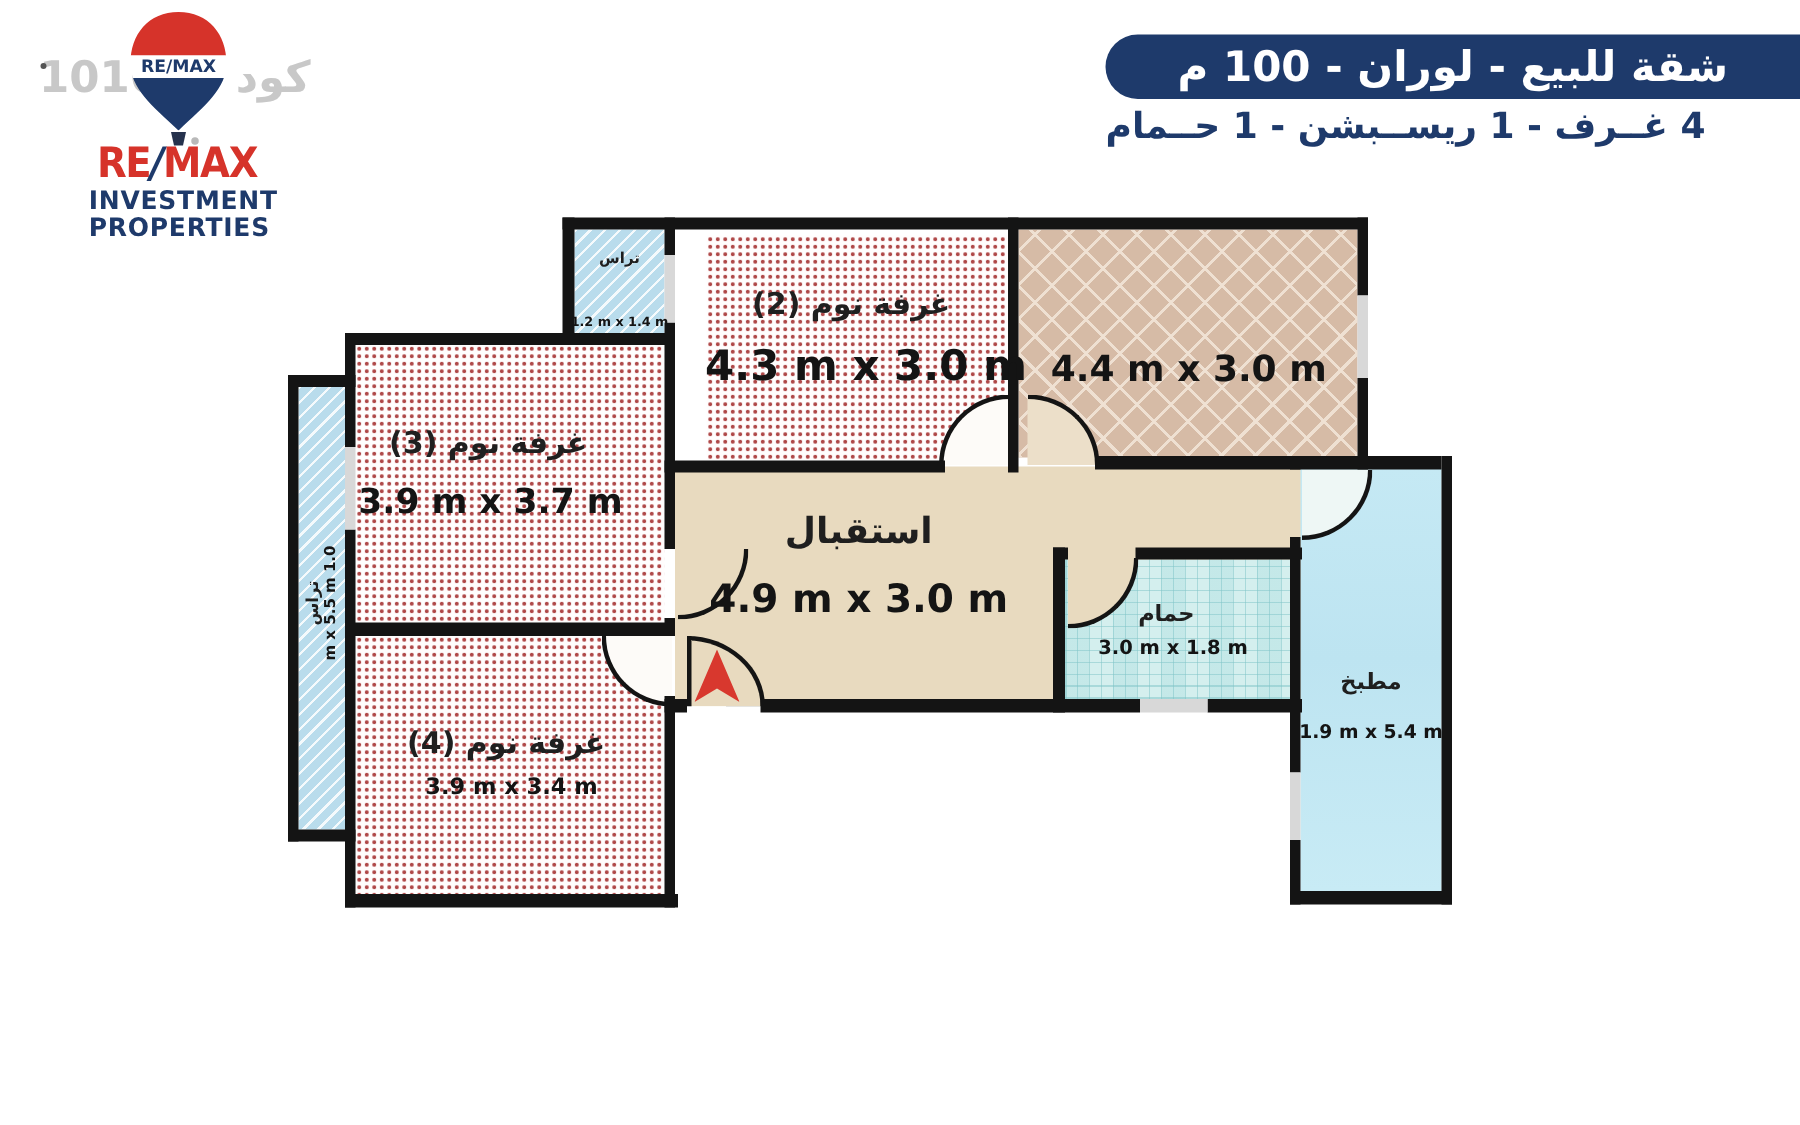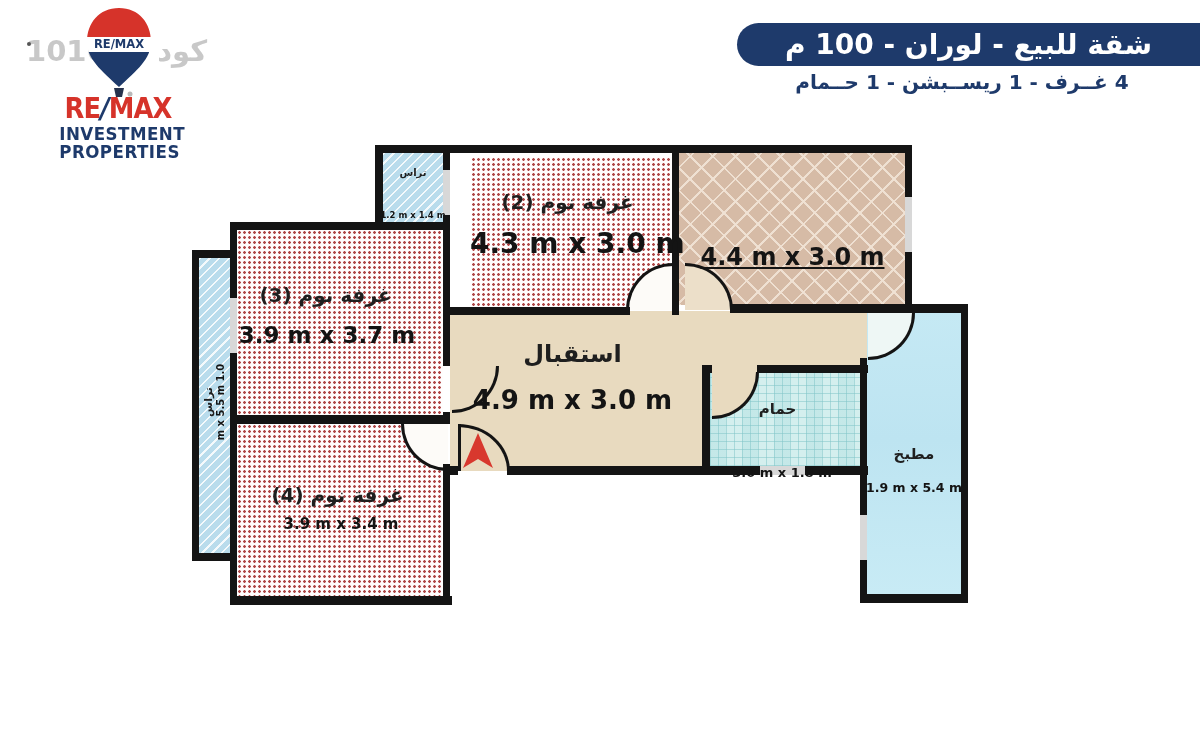--- a/index.html
+++ b/index.html
@@ -17,22 +17,22 @@
          font-size:28px;font-weight:bold;color:#d6332a;transform:scaleX(.92);
          letter-spacing:-1px;white-space:nowrap;}
   .brand .slash{color:#1e3a6b;font-style:italic;}
   .brand-l1{position:absolute;left:58px;top:124px;width:120px;text-align:center;
             font-size:17px;font-weight:bold;color:#1e3a6b;transform:scaleX(.98);letter-spacing:.5px;}
   .brand-l2{position:absolute;left:58px;top:142px;width:120px;text-align:center;
             font-size:17px;font-weight:bold;color:#1e3a6b;transform:scaleX(.98);letter-spacing:.5px;}
   .banner{position:absolute;left:737px;top:23px;width:463px;height:43px;background:#1e3a6b;
           border-radius:22px 0 0 22px;color:#ffffff;font-size:28px;font-weight:bold;
           line-height:43px;text-align:center;direction:rtl;z-index:2;}
-  .subtitle{position:absolute;left:737px;top:70px;width:450px;text-align:center;direction:rtl;
-            font-size:20px;font-weight:bold;color:#1e3a6b;z-index:2;}
+  .subtitle{position:absolute;left:737px;top:70px;width:450px;text-align:left;direction:rtl;
+            font-size:24px;font-weight:bold;color:#1e3a6b;z-index:2;}
 
   
   .room{position:absolute;z-index:3;}
   .beige{background:#e8dabf;}
   .dots{background-color:#fffdfd;
         background-image:radial-gradient(circle,rgba(161,40,40,.85) 1px,rgba(161,40,40,0) 1.6px);
         background-size:5px 5px;}
   .herring{background-color:#d6bba6;
         background-image:
           repeating-linear-gradient(45deg,rgba(240,226,212,.95) 0 2px,rgba(0,0,0,0) 2px 16px),
@@ -160,33 +160,33 @@
     <div class="win" style="left:860px;top:515px;width:7px;height:45px;"></div>
     <div class="wall" style="left:860px;top:560px;width:7px;height:43px;"></div>
     <div class="wall" style="left:961px;top:304px;width:7px;height:299px;"></div>
 
     <div class="lbl" style="left:383px;top:167px;width:60px;font-size:10px;">تراس</div>
     <div class="dim" style="left:379px;top:182px;width:68px;font-size:8.5px;margin-top:28px;">1.2 m x 1.4 m</div>
 
     <div class="lbl" style="left:470px;top:190px;width:195px;font-size:20px;">غرفة نوم (2)</div>
     <div class="dim" style="left:470px;top:227px;width:195px;font-size:28px;">4.3 m x 3.0 m</div>
 
-    <div class="dim" style="left:685px;top:243px;width:215px;font-size:24px;text-decoration:underline;">4.4 m x 3.0 m</div>
+    <div class="dim" style="left:685px;top:232px;width:215px;font-size:24px;">4.4 m x 3.0 m</div>
 
     <div class="lbl" style="left:228px;top:283px;width:195px;font-size:20px;">غرفة نوم (3)</div>
     <div class="dim" style="left:228px;top:322px;width:198px;font-size:23px;">3.9 m x 3.7 m</div>
 
     <div class="lbl" style="left:240px;top:483px;width:195px;font-size:20px;">غرفة نوم (4)</div>
     <div class="dim" style="left:242px;top:515px;width:198px;font-size:15px;">3.9 m x 3.4 m</div>
 
     <div class="lbl" style="left:460px;top:340px;width:225px;font-size:24px;">استقبال</div>
     <div class="dim" style="left:460px;top:385px;width:225px;font-size:26px;">4.9 m x 3.0 m</div>
 
     <div class="lbl" style="left:715px;top:400px;width:125px;font-size:15px;">حمام</div>
-    <div class="dim" style="left:712px;top:425px;width:140px;font-size:13px;margin-top:40px;">3.0 m x 1.8 m</div>
+    <div class="dim" style="left:712px;top:425px;width:140px;font-size:13px;">3.0 m x 1.8 m</div>
 
     <div class="lbl" style="left:867px;top:445px;width:94px;font-size:15px;">مطبخ</div>
     <div class="dim" style="left:865px;top:480px;width:98px;font-size:12.5px;">1.9 m x 5.4 m</div>
 
     <div class="abs" style="left:114px;top:390px;width:200px;height:40px;z-index:7;">
       <div class="vert" style="width:200px;text-align:center;">
         <span class="lbl" style="position:static;font-size:11px;display:block;">تراس</span>
         <span class="dim" style="position:static;font-size:10px;display:block;">1.0 m x 5.5 m</span>
       </div>
     </div>

